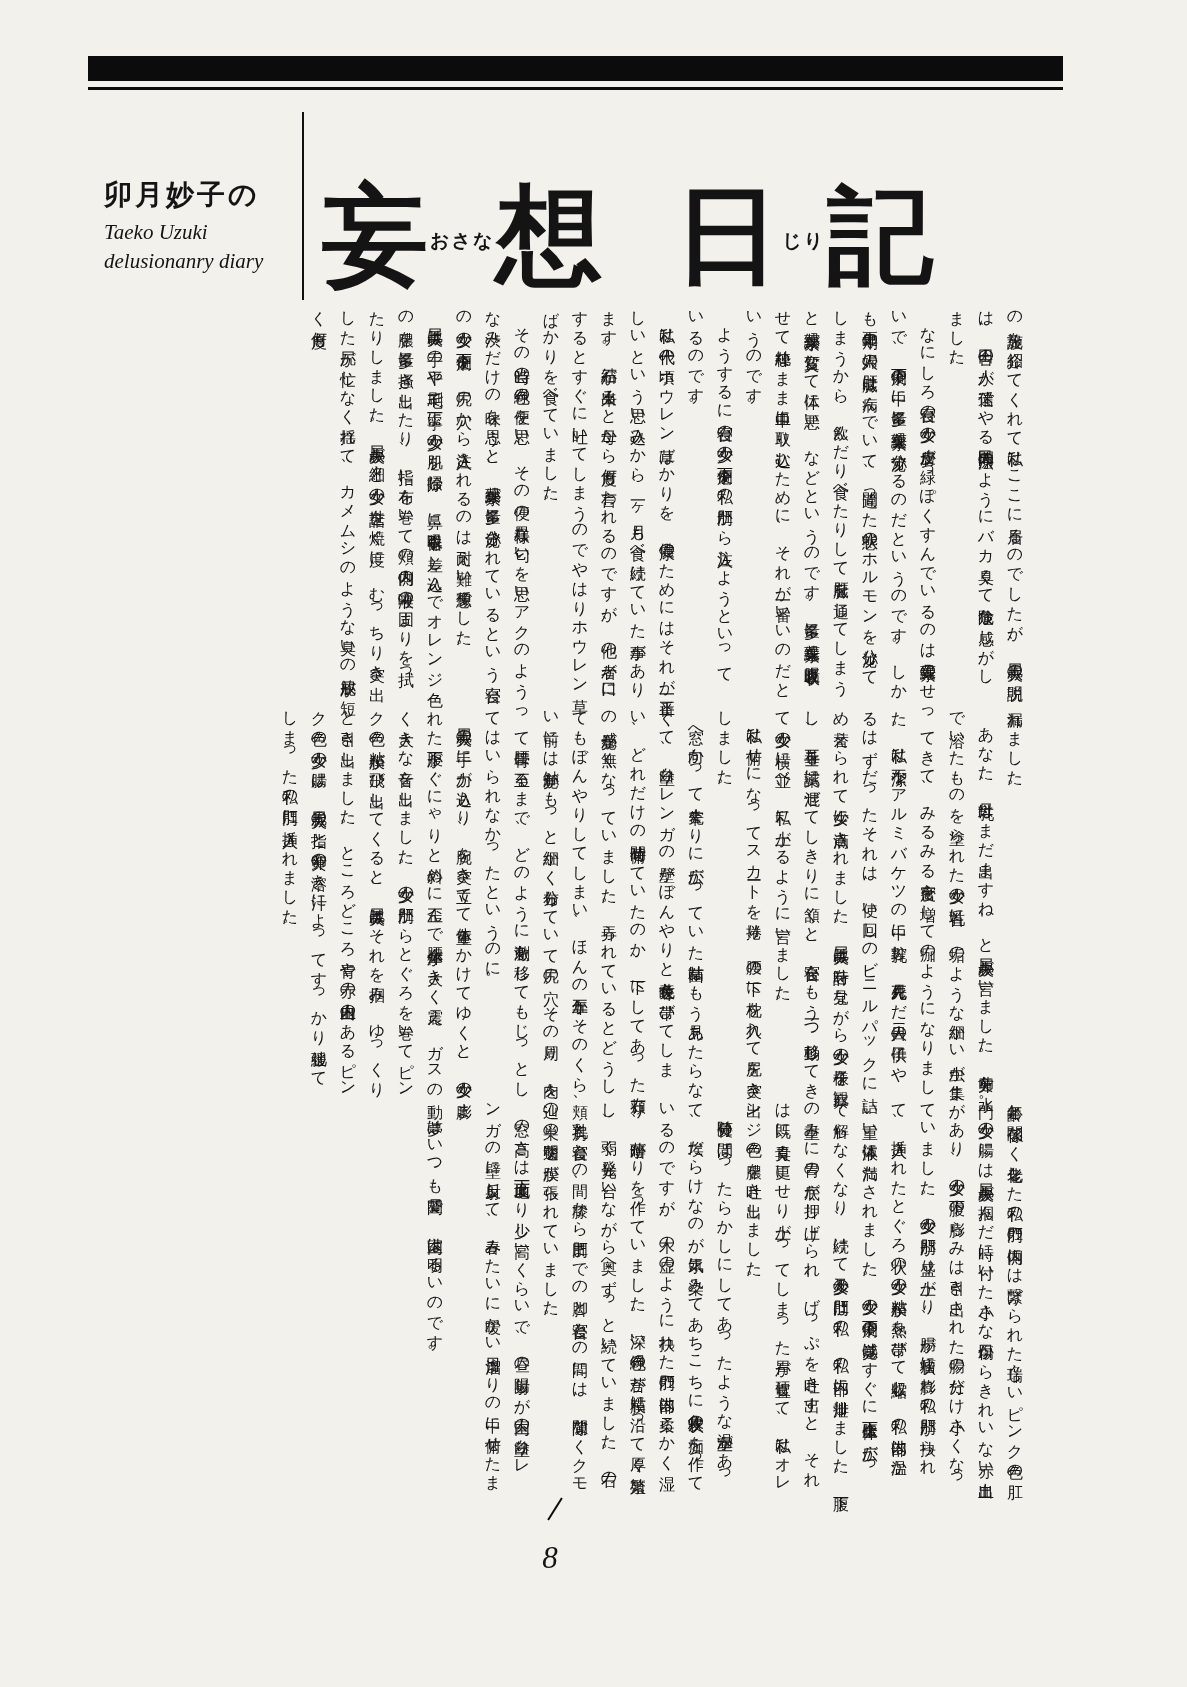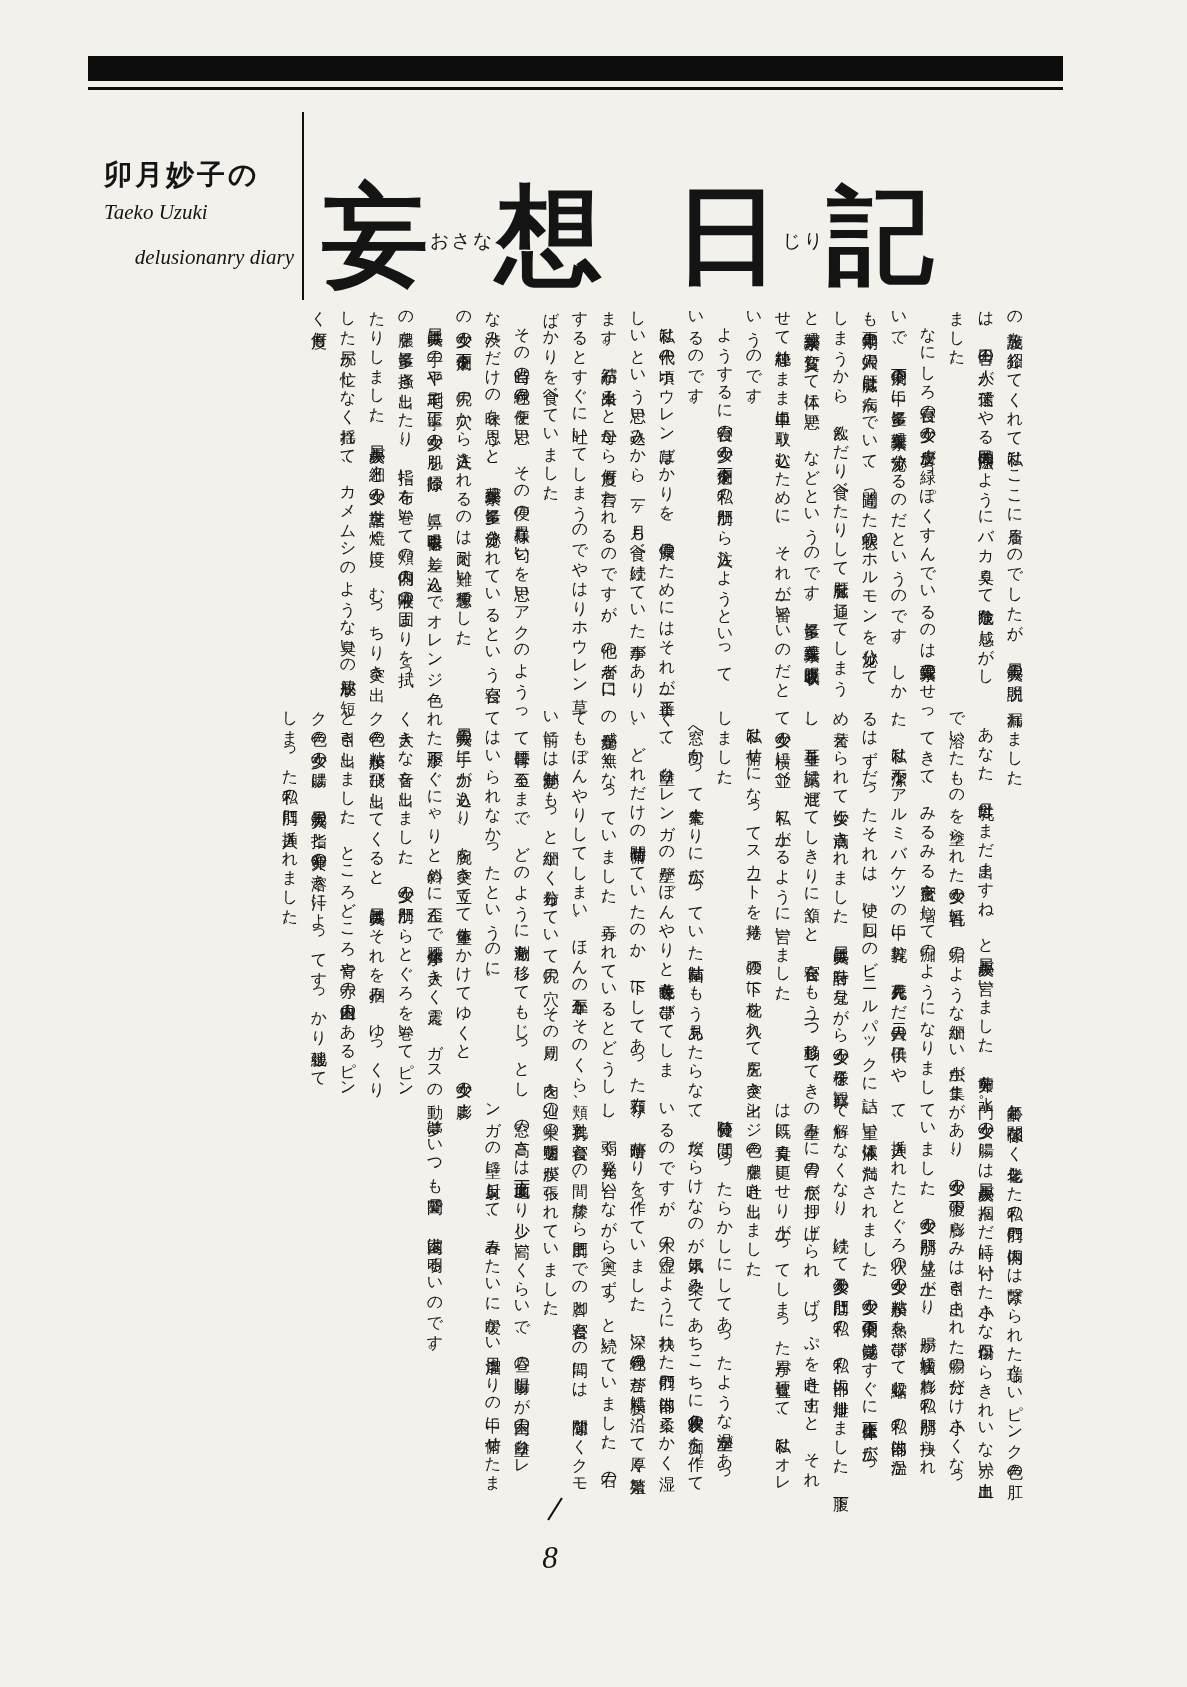--- a/index.html
+++ b/index.html
@@ -8,33 +8,33 @@
     background:#f3f1ec;
     font-family:"Liberation Serif","DejaVu Serif",serif;
     color:#141414;
     overflow:hidden;
   }
   .rule-thick{position:absolute;left:88px;width:975px;height:25px;background:#0c0c0c;}
   .rule-thin{position:absolute;left:88px;width:975px;height:3px;background:#0c0c0c;}
   .bar-top{top:56px;}
   .line-top{top:87px;}
 
-  .author-block{position:absolute;left:104px;top:156px;width:190px;}
+  .author-block{position:absolute;left:104px;top:176px;width:190px;}
   .author-jp{font-weight:bold;font-size:28px;letter-spacing:3px;white-space:nowrap;}
   .author-en{font-style:italic;font-size:21px;margin-top:6px;text-align:left;white-space:nowrap;}
-  .author-en2{font-style:italic;font-size:21px;margin-top:20px;text-align:right;white-space:nowrap;}
+  .author-en2{font-style:italic;font-size:21px;margin-top:4px;text-align:left;white-space:nowrap;}
 
   .header-divider{position:absolute;left:302px;top:112px;width:2px;height:188px;background:#111;}
 
   .title-block{
     position:absolute;left:322px;top:158px;width:640px;height:132px;
     display:flex;align-items:flex-end;white-space:nowrap;
   }
   .title-char{font-size:106px;font-weight:bold;line-height:1;letter-spacing:0;}
-  .furigana{font-size:19px;font-weight:normal;letter-spacing:2px;margin:0 2px 36px 2px;}
+  .furigana{font-size:19px;font-weight:bold;letter-spacing:2px;margin:0 2px 36px 2px;}
   .title-gap{width:72px;}
 
   .vblock{
     position:absolute;left:100px;width:930px;height:394px;
     writing-mode:vertical-rl;text-orientation:mixed;
     font-size:16px;line-height:29px;letter-spacing:1px;
     color:#161616;
   }
   .vb1{top:300px;}
   .vb2{top:700px;}

